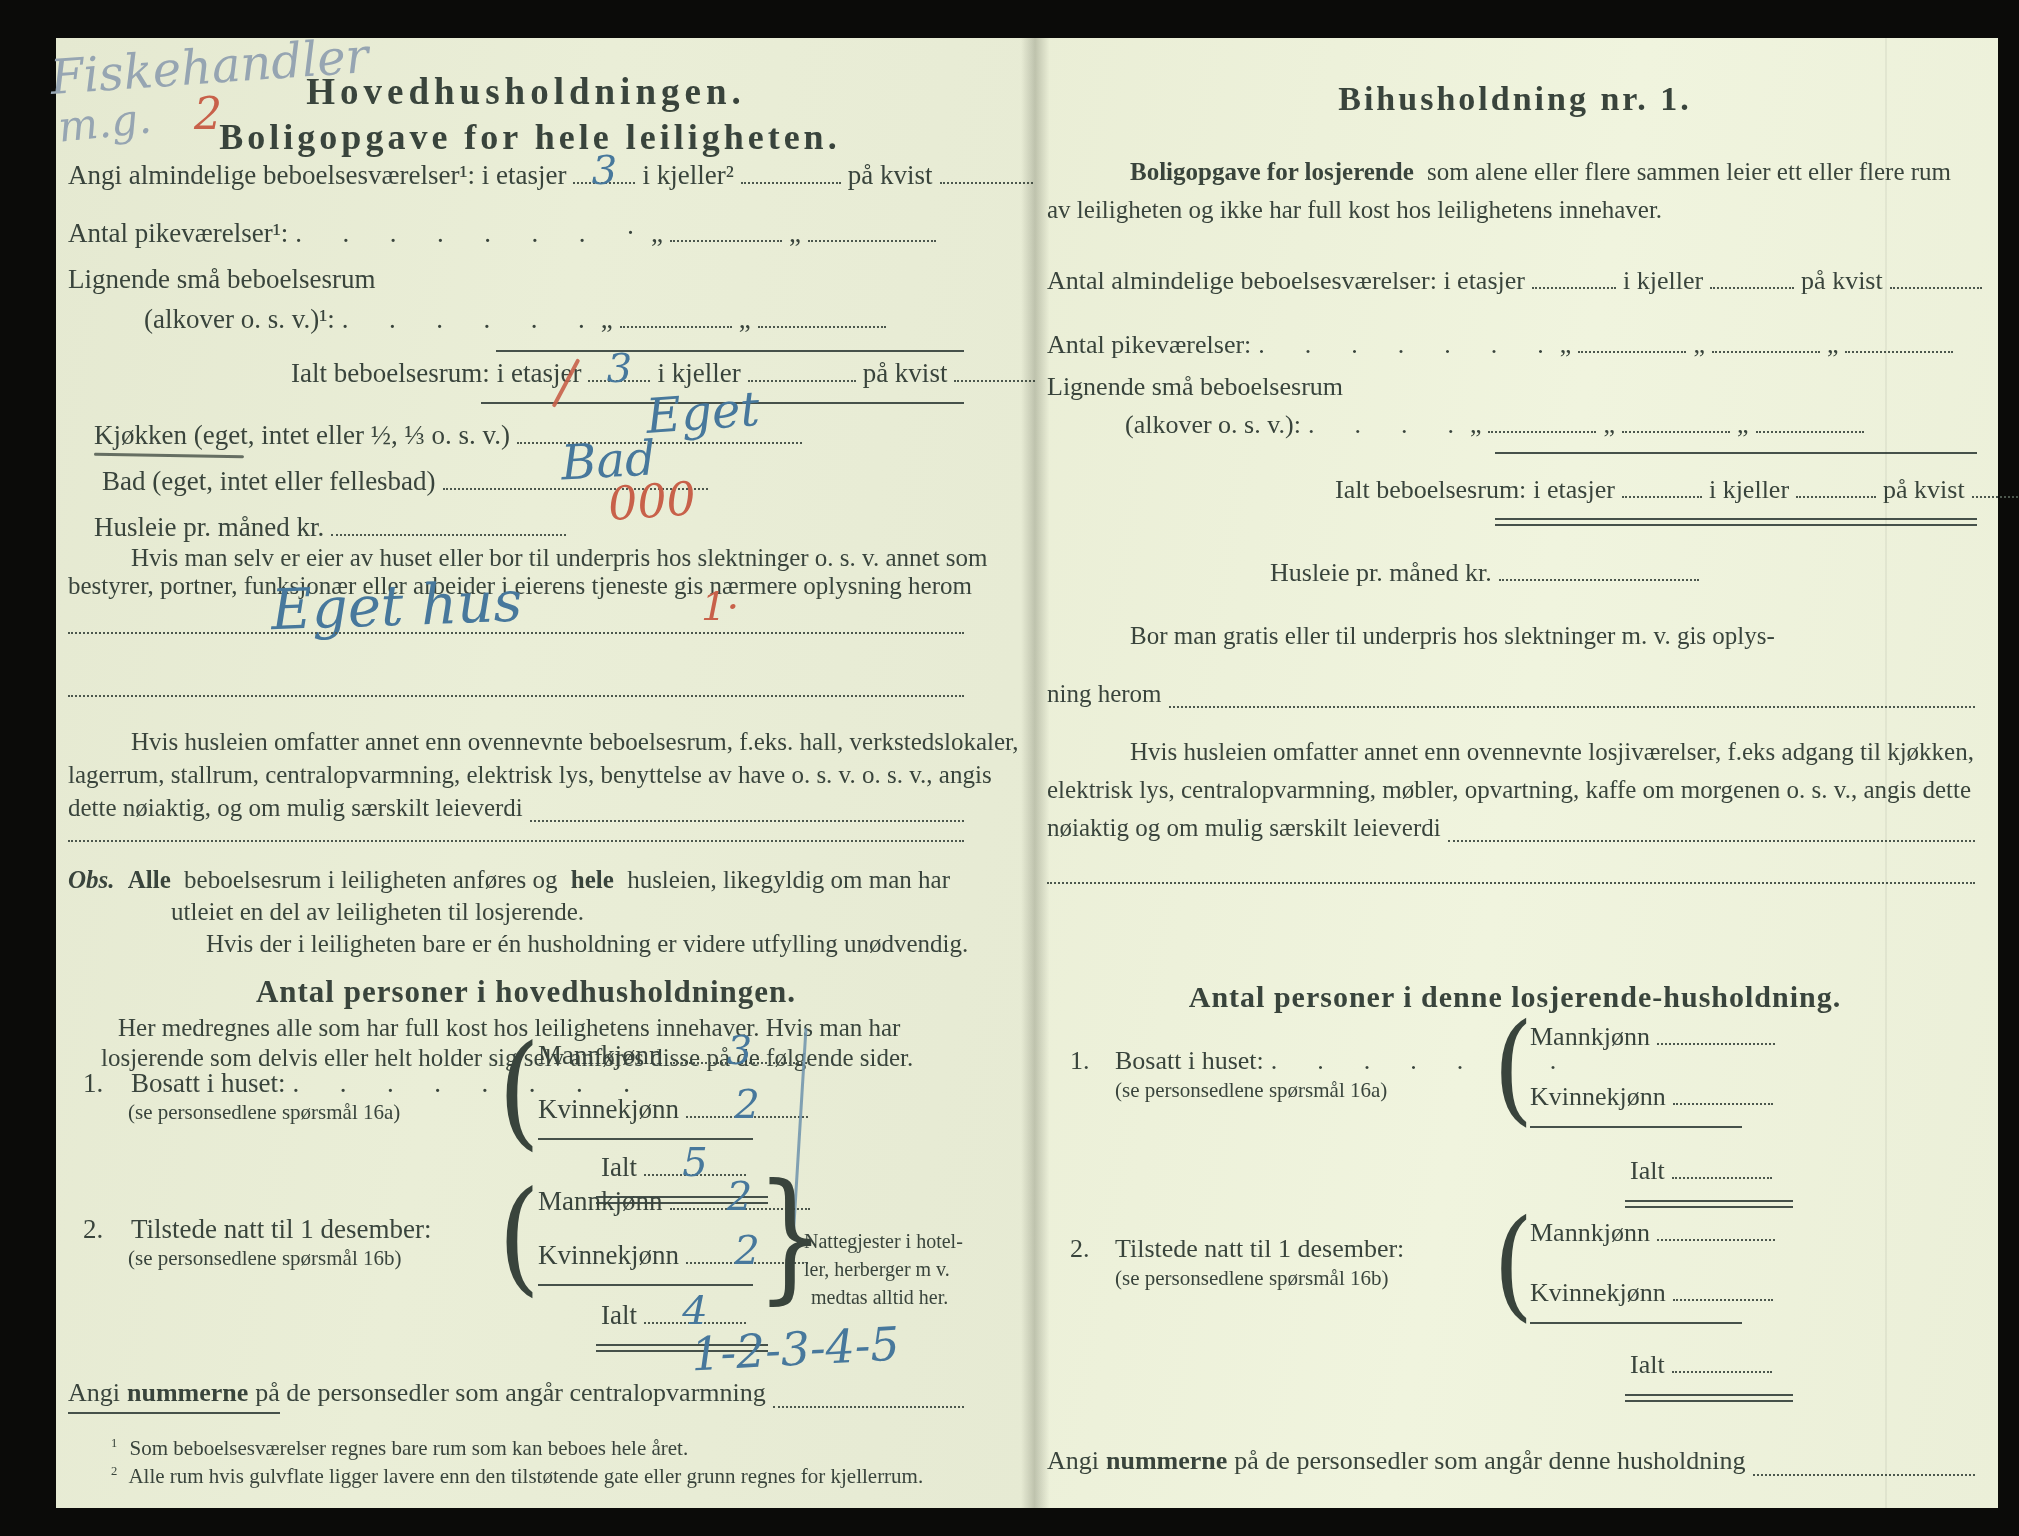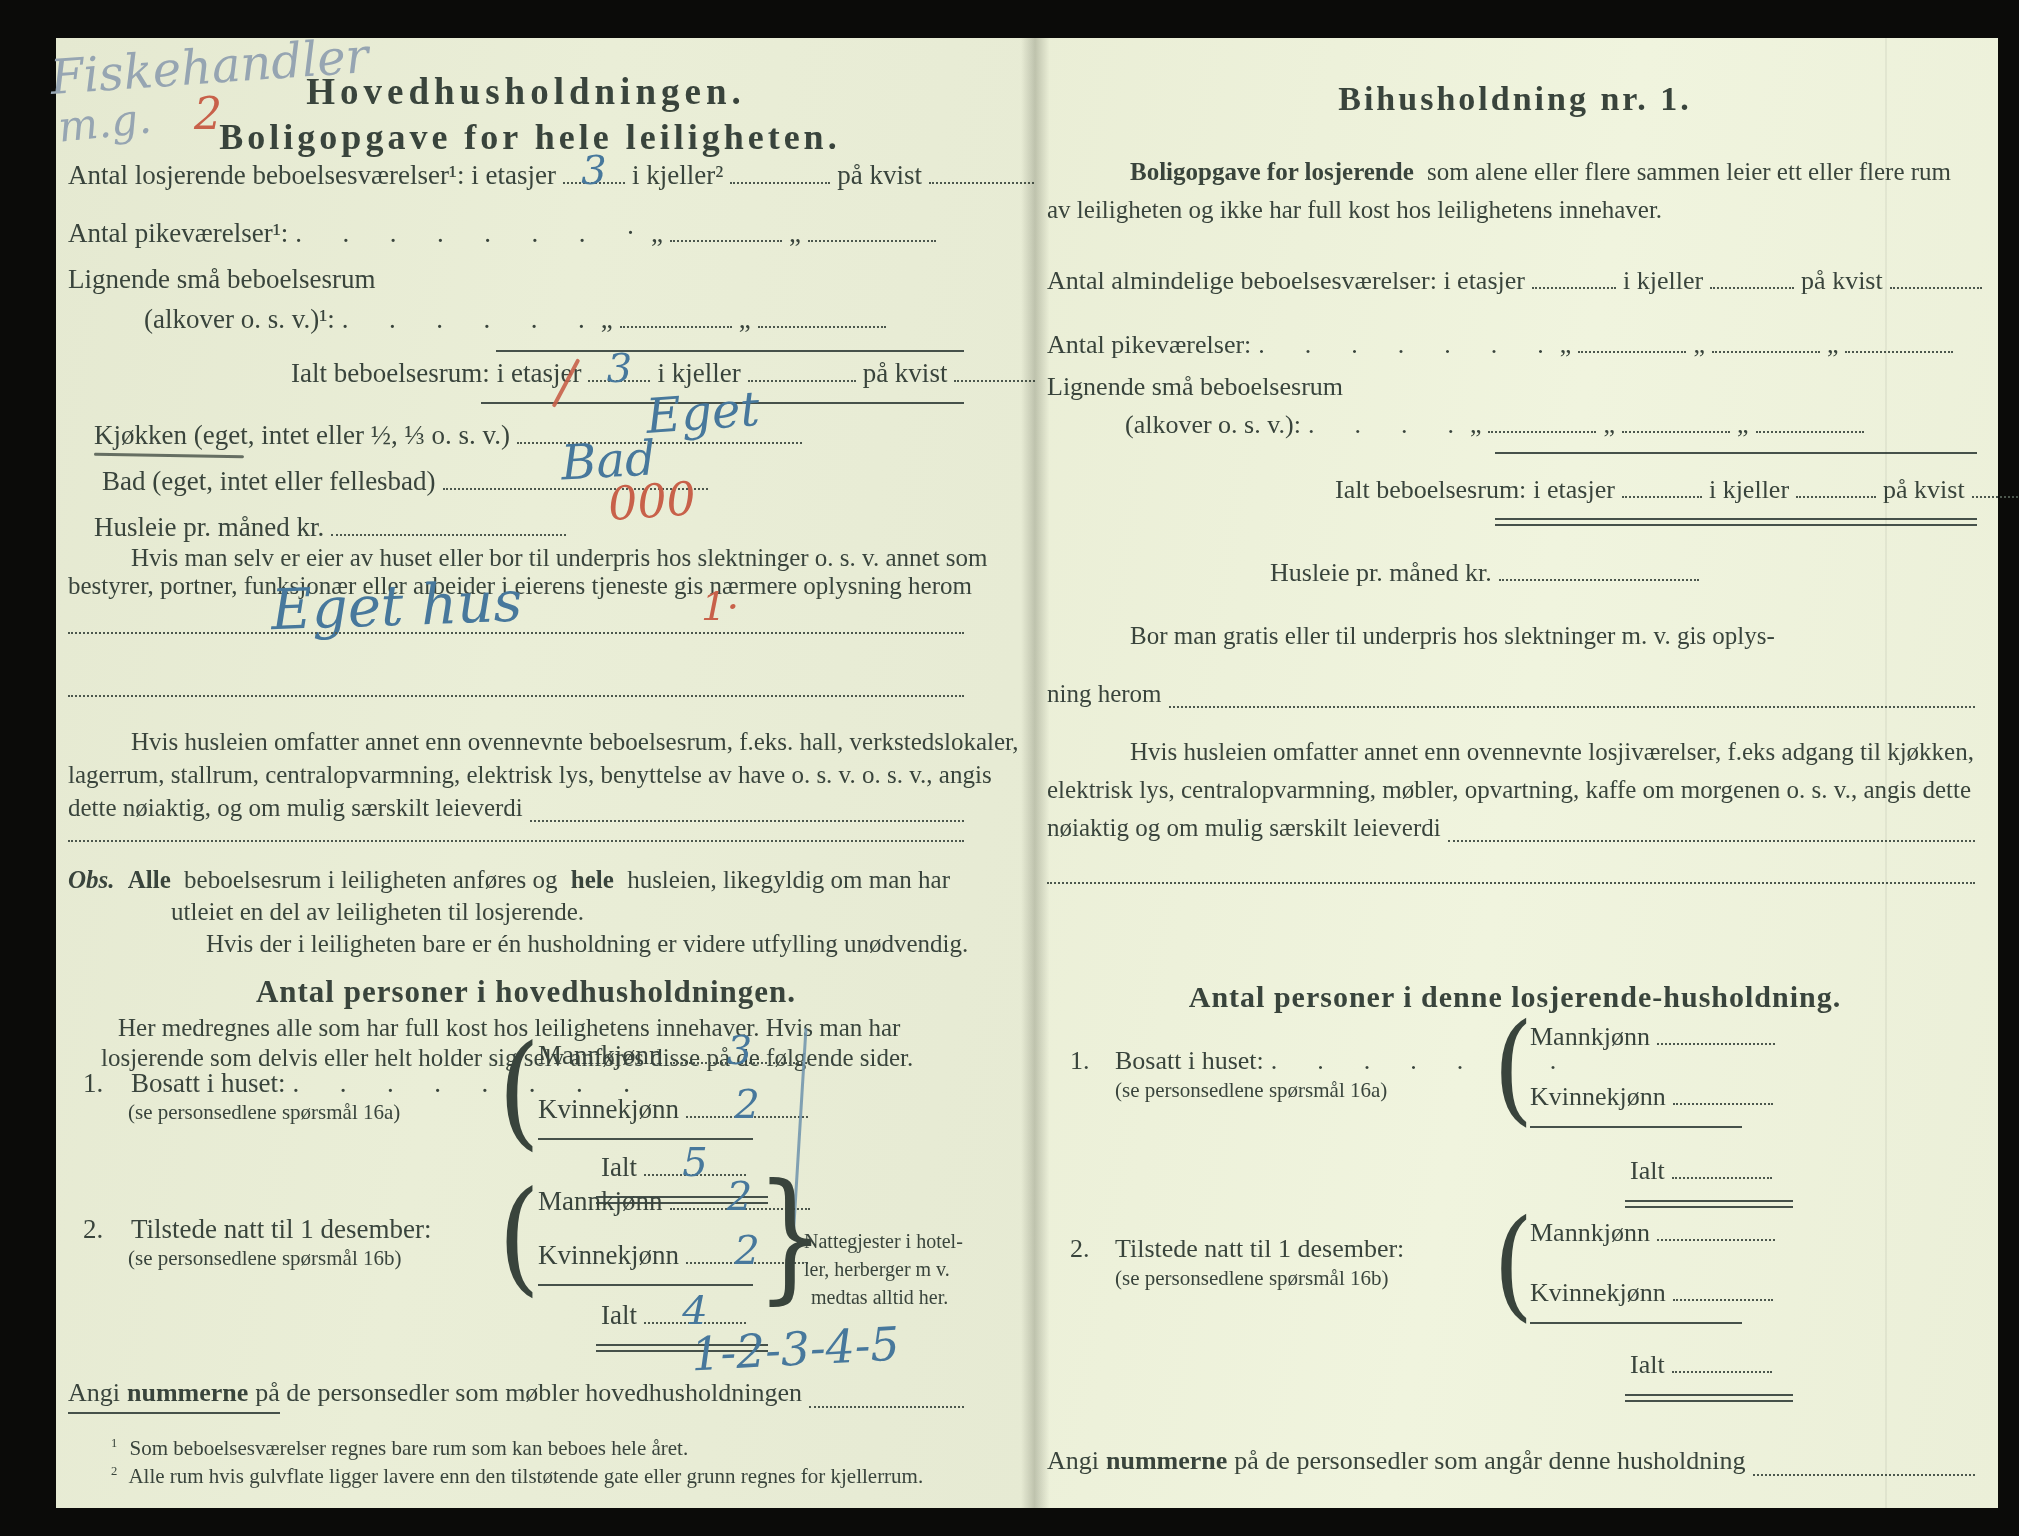--- a/index.html
+++ b/index.html
@@ -51,21 +51,21 @@
   <div class="page page-left">
 
     <div class="hw hwpale" style="left:-6px;top:4px;font-size:48px;transform:rotate(-4deg);">Fiskehandler</div>
     <div class="hw hwpale" style="left:2px;top:64px;font-size:42px;transform:rotate(-6deg);">m.g.</div>
     <div class="hw hwred" style="left:138px;top:54px;font-size:44px;">2</div>
 
     <div class="title" style="left:160px;width:620px;top:32px;font-size:37px;letter-spacing:5px;">Hovedhusholdningen.</div>
     <div class="title" style="left:114px;width:720px;top:78px;font-size:36px;letter-spacing:4px;">Boligopgave for hele leiligheten.</div>
 
     <div class="r" style="left:12px;top:122px;">
-      <span>Antal losjerende beboelsesværelser¹: i etasjer</span><span class="dl" style="width:62px;"><span class="v">3</span></span><span>i kjeller²</span><span class="dl" style="width:100px;"></span><span>på kvist</span><span class="dl" style="width:112px;"></span>
+      <span>Angi almindelige beboelsesværelser¹: i etasjer</span><span class="dl" style="width:62px;"><span class="v">3</span></span><span>i kjeller²</span><span class="dl" style="width:100px;"></span><span>på kvist</span><span class="dl" style="width:112px;"></span>
     </div>
 
     <div class="r" style="left:12px;top:180px;">
       <span>Antal pikeværelser¹:</span><span class="dots">.  .  .  .  .  .  .  ·</span><span>„</span><span class="dl" style="width:112px;"></span><span>„</span><span class="dl" style="width:128px;"></span>
     </div>
 
     <div class="r" style="left:12px;top:226px;">
       <span>Lignende små beboelsesrum</span>
     </div>
     <div class="r" style="left:88px;top:266px;">
@@ -163,21 +163,21 @@
     <div class="night" style="left:755px;top:1248px;">medtas alltid her.</div>
     <div class="r" style="left:545px;top:1262px;">
       <span>Ialt</span><span class="dl" style="width:102px;"><span class="v">4</span></span>
     </div>
     <div class="dbl" style="left:540px;top:1306px;width:172px;"></div>
 
     <div class="hw" style="left:635px;top:1288px;font-size:46px;transform:rotate(-3deg);">1-2-3-4-5</div>
     <div class="frow" style="left:12px;top:1340px;width:896px;font-size:26px;">
       <span>Angi</span>
       <span class="b">nummerne</span>
-      <span>på de personsedler som møbler hovedhusholdningen</span>
+      <span>på de personsedler som angår centralopvarmning</span>
       <span class="dlf"></span>
     </div>
 
     <div class="rule" style="left:12px;top:1374px;width:212px;"></div>
     <div class="r small" style="left:55px;top:1398px;">
       <sup>1</sup>
       <span>Som beboelsesværelser regnes bare rum som kan beboes hele året.</span>
     </div>
     <div class="r small" style="left:55px;top:1426px;">
       <sup>2</sup>

